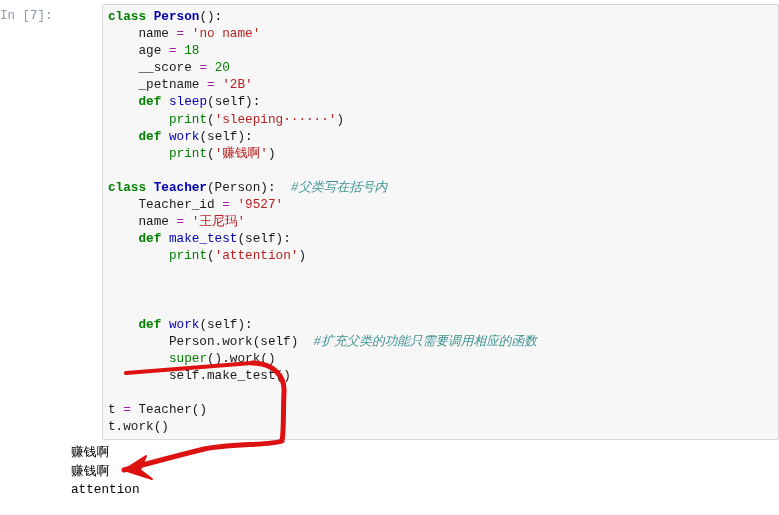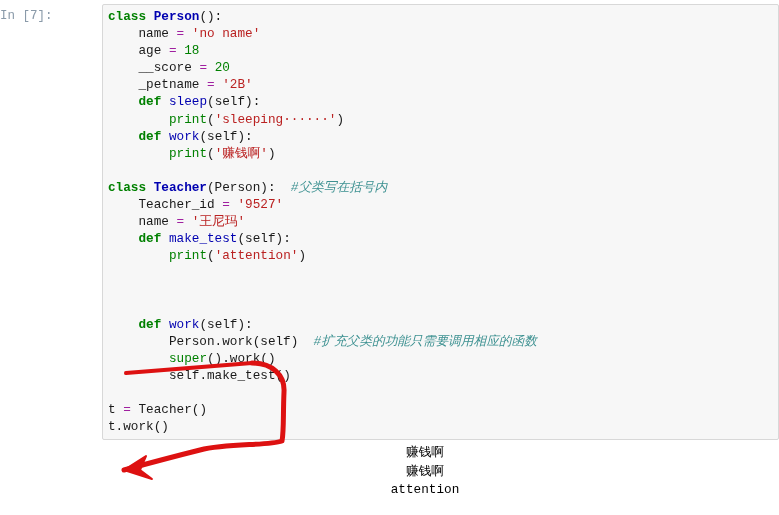--- a/index.html
+++ b/index.html
@@ -93,21 +93,20 @@
     display: flex;
     align-items: flex-start;
   }
   .output-prompt {
     width: 66px;
     min-width: 66px;
   }
   .output-area {
     flex: 1 1 auto;
     padding-left: 5px;
-    text-align: center;
   }
   pre.stream {
     margin: 0;
     padding: 0;
     font-family: "Liberation Mono", "DejaVu Sans Mono", monospace;
     font-size: 12.7px;
     line-height: 18.5px;
     color: #000000;
     white-space: pre;
   }

